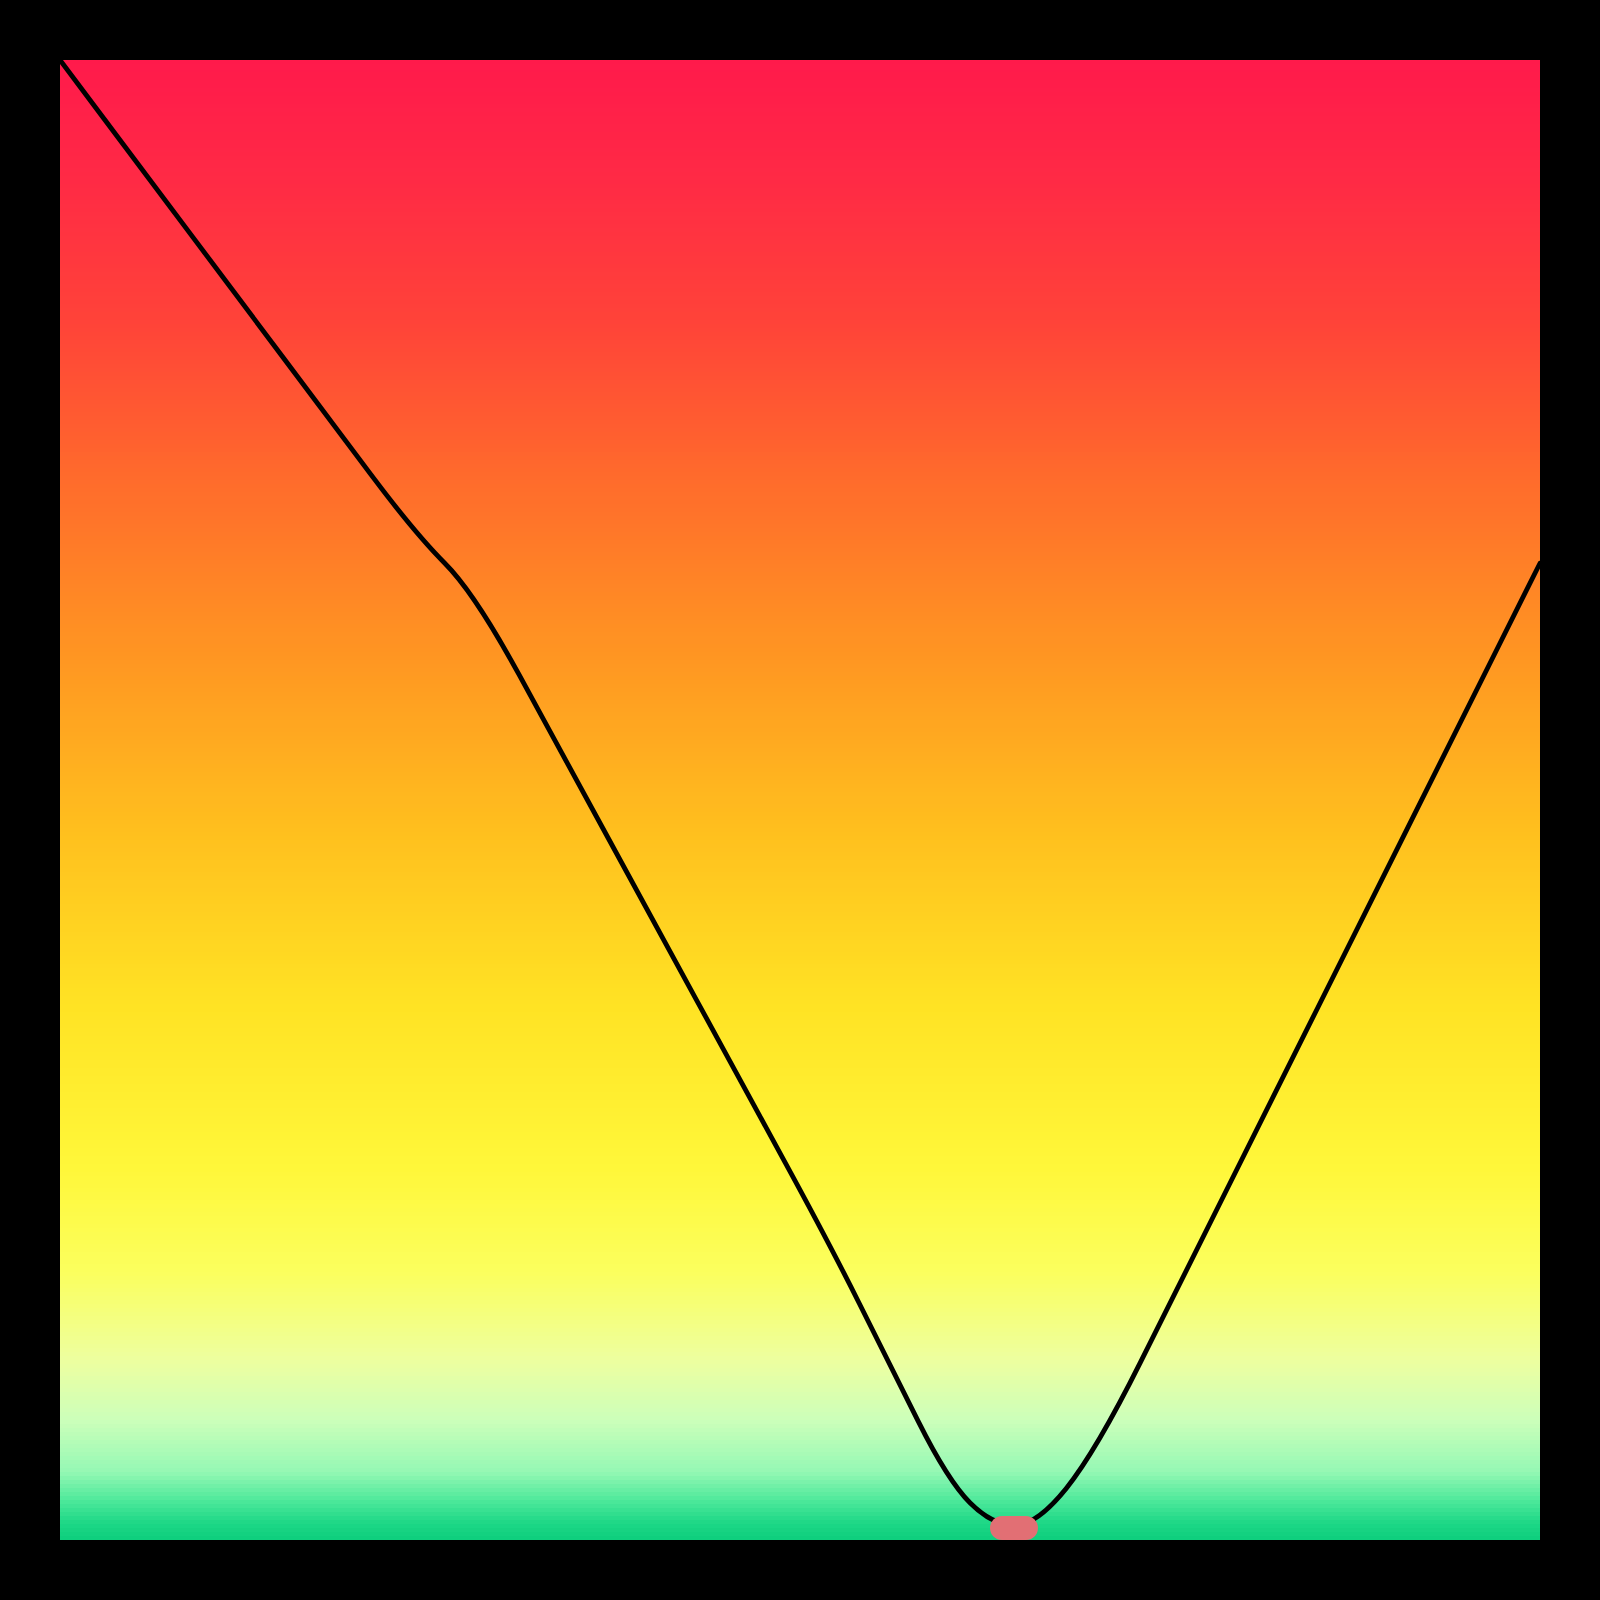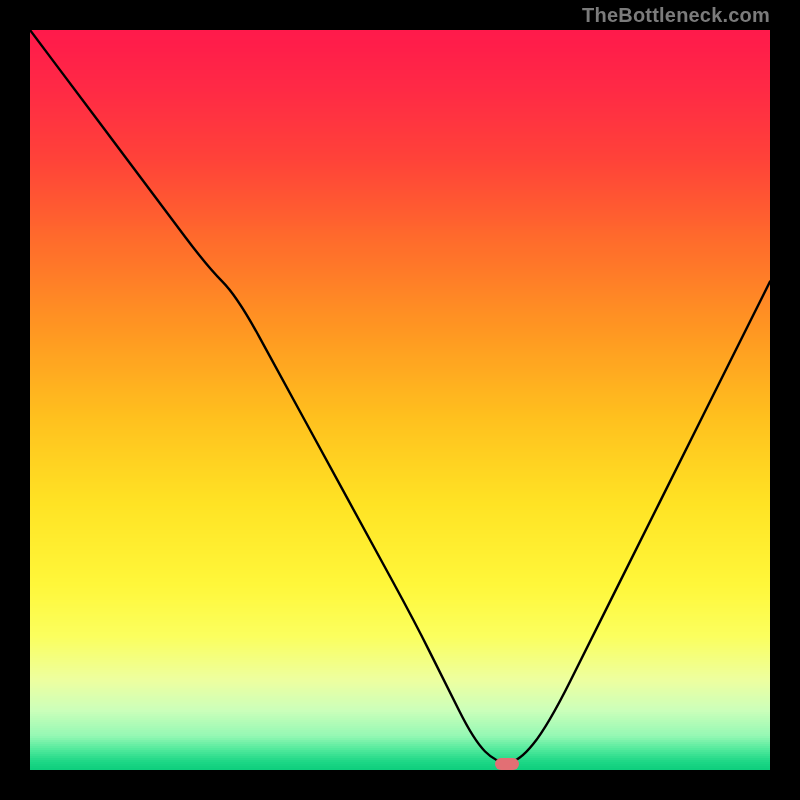--- a/index.html
+++ b/index.html
@@ -56,21 +56,20 @@
     color: #7b7b7b;
     letter-spacing: 0.2px;
     user-select: none;
   }
 </style>
 </head>
 <body>
 
 <div class="frame">
 
-  <div class="watermark">TheBottleneck.com</div>
 
   <div class="plot" id="plot">
     <div class="gradient" id="grad">
         <div class="strip" style="top: 0px; height: 3px; background: rgb(255, 26, 75);"></div>
         <div class="strip" style="top: 2px; height: 3px; background: rgb(255, 27, 75);"></div>
         <div class="strip" style="top: 4px; height: 3px; background: rgb(255, 27, 75);"></div>
         <div class="strip" style="top: 6px; height: 3px; background: rgb(255, 28, 74);"></div>
         <div class="strip" style="top: 8px; height: 3px; background: rgb(255, 28, 74);"></div>
         <div class="strip" style="top: 10px; height: 3px; background: rgb(255, 29, 74);"></div>
         <div class="strip" style="top: 12px; height: 3px; background: rgb(255, 29, 74);"></div>

